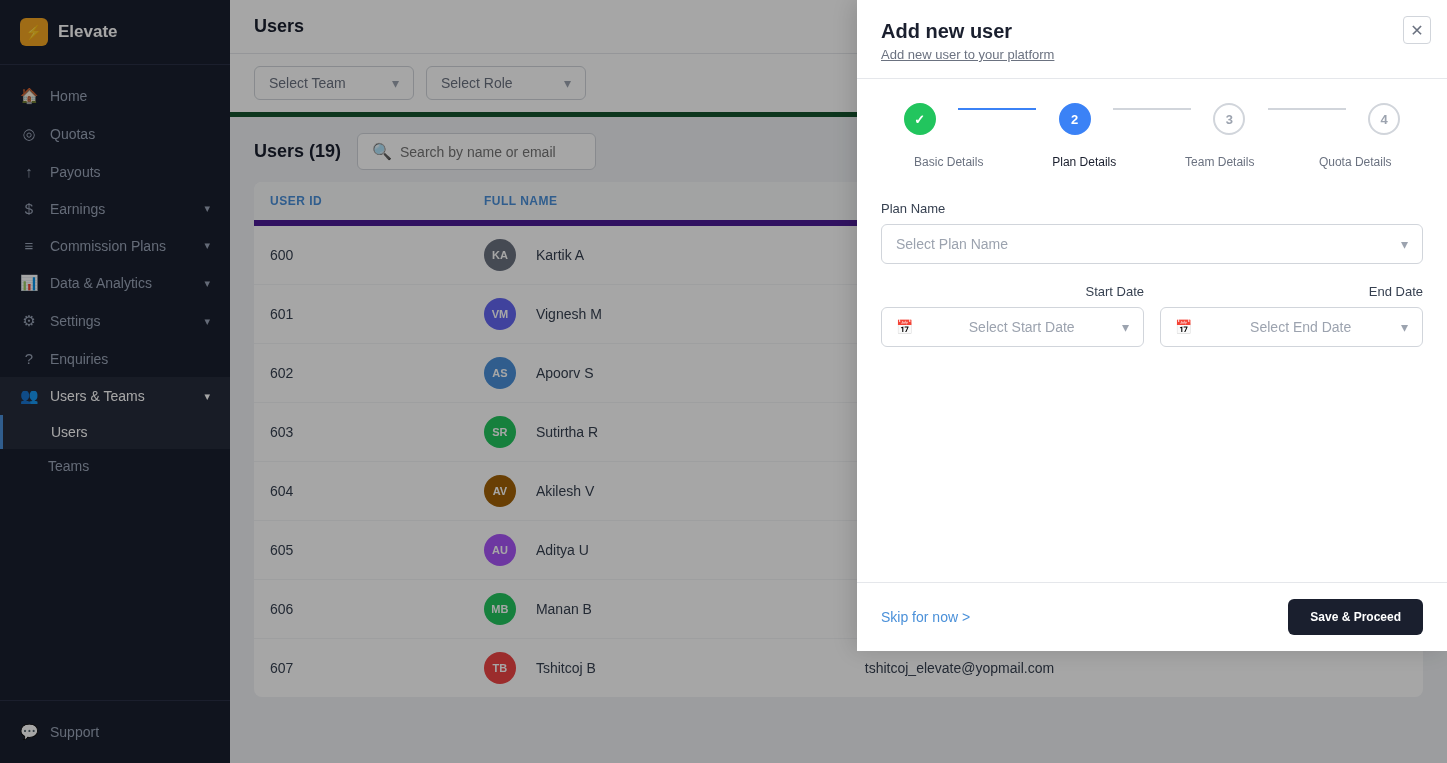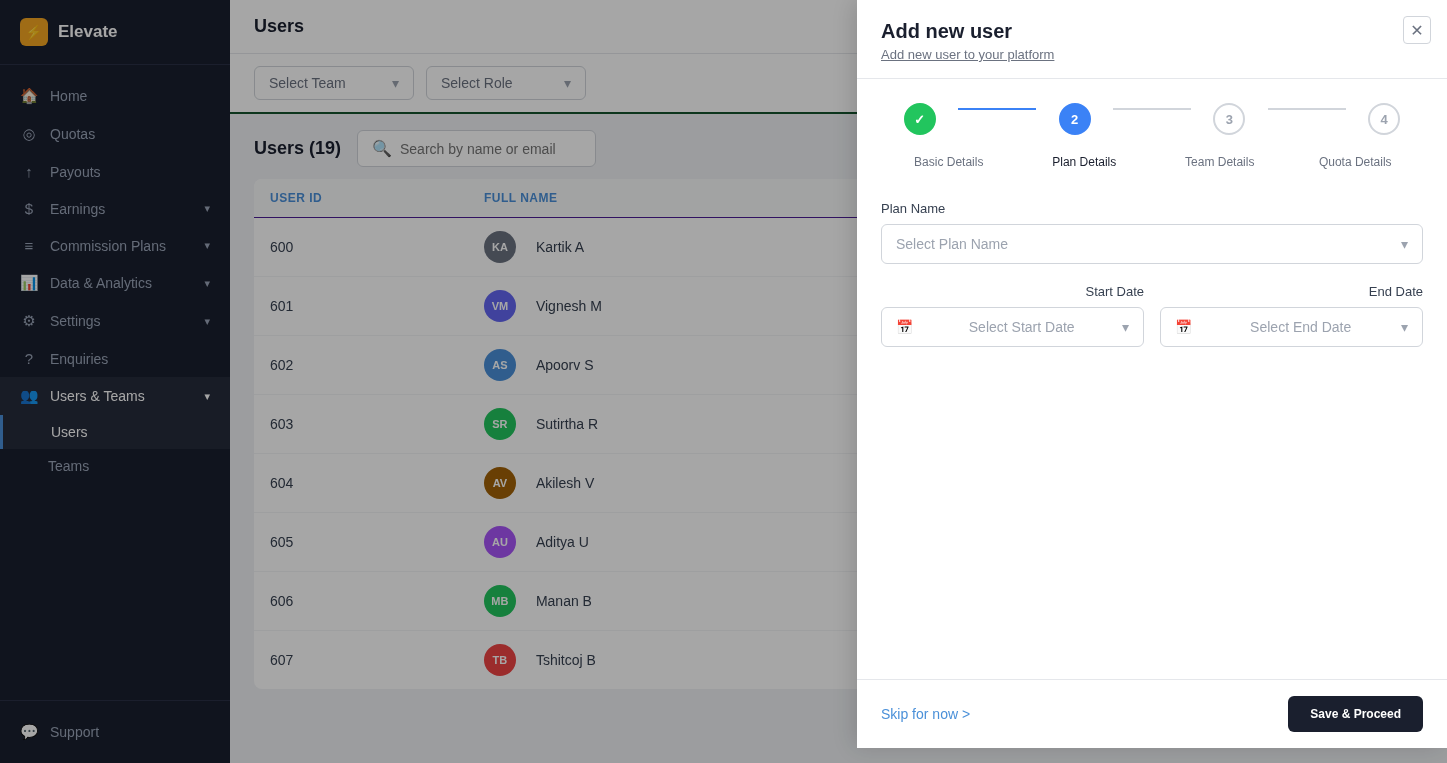--- a/index.html
+++ b/index.html
@@ -98,21 +98,21 @@
     .page-title {
       font-size: 18px;
       font-weight: 600;
       color: #1a1f2e;
     }
     .filters-row {
       background: #fff;
       padding: 12px 24px;
       display: flex;
       gap: 12px;
-      border-bottom: 2px solid #14532d;
+      border-bottom: 5px solid #14532d;
     }
     .filter-select {
       display: flex;
       align-items: center;
       gap: 8px;
       padding: 8px 14px;
       border: 1px solid #d1d5db;
       border-radius: 6px;
       background: #fff;
       cursor: pointer;
@@ -163,21 +163,21 @@
       border-radius: 8px;
       overflow: hidden;
     }
     .data-table th {
       text-align: left;
       padding: 12px 16px;
       font-size: 12px;
       font-weight: 600;
       color: #4a90d9;
       background: #f9fafb;
-      border-bottom: 1px solid #4c1d95;
+      border-bottom: 6px solid #4c1d95;
       text-transform: uppercase;
       letter-spacing: 0.5px;
     }
     .data-table td {
       padding: 13px 16px;
       font-size: 14px;
       color: #374151;
       border-bottom: 1px solid #f3f4f6;
     }
     .data-table tr:last-child td { border-bottom: none; }
@@ -200,21 +200,21 @@
     .overlay {
       position: fixed;
       top: 0; left: 0; right: 0; bottom: 0;
       background: rgba(0,0,0,0.35);
       z-index: 100;
     }
     .panel {
       position: fixed;
       top: 0; right: 0;
       width: 590px;
-      height: 748px;
+      height: 651px;
       background: #fff;
       z-index: 200;
       display: flex;
       flex-direction: column;
       box-shadow: -4px 0 24px rgba(0,0,0,0.15);
     }
     .panel-header {
       padding: 20px 24px 16px;
       border-bottom: 1px solid #e5e7eb;
     }

